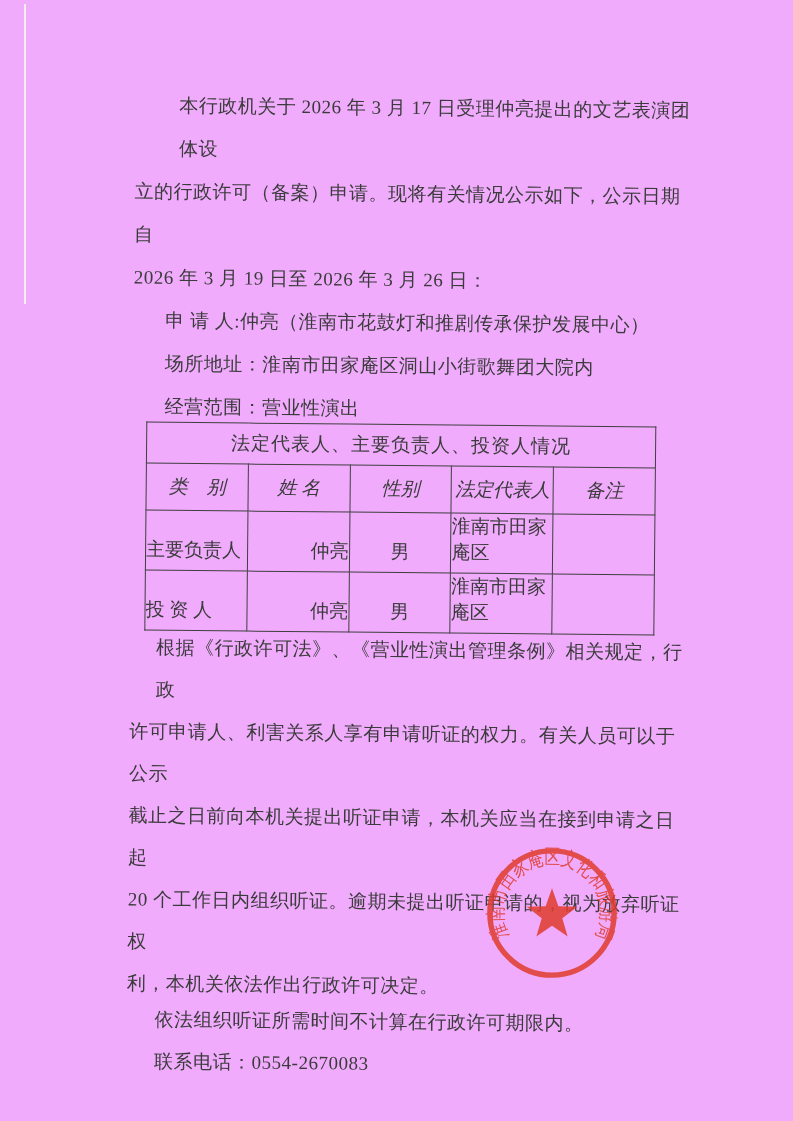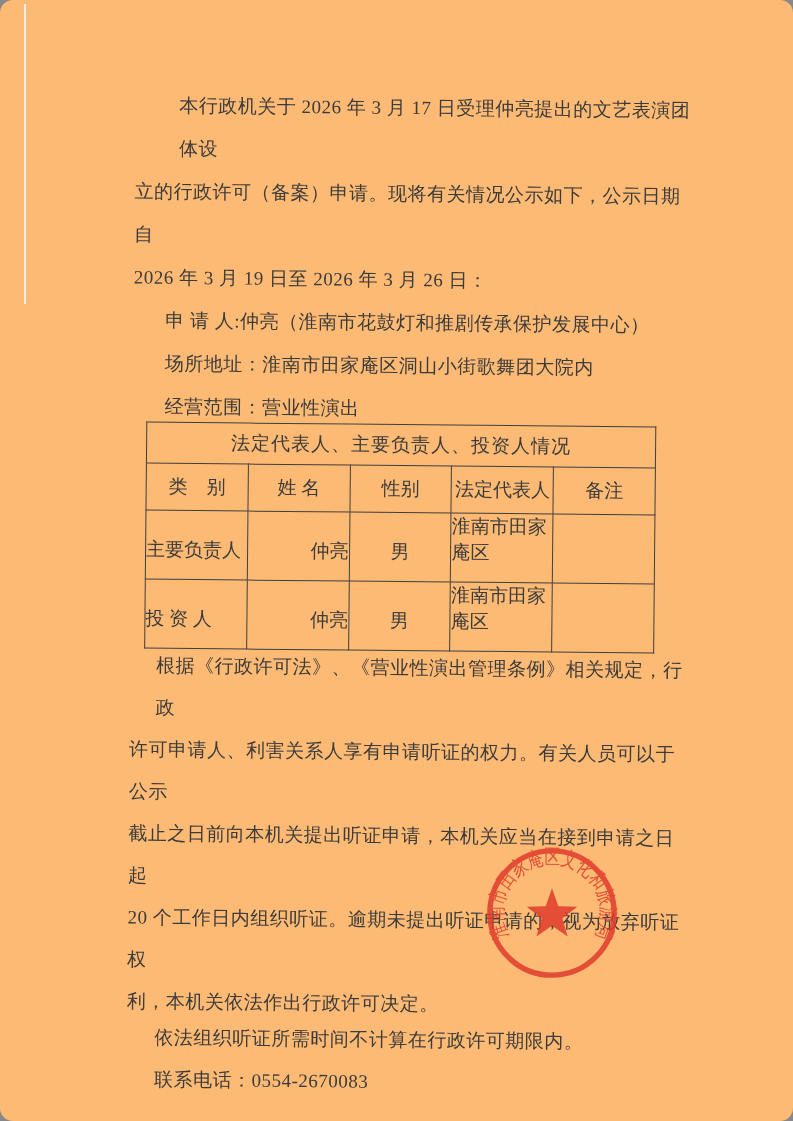--- a/index.html
+++ b/index.html
@@ -1,24 +1,23 @@
 <!DOCTYPE html>
 <html><head>
 <meta charset="utf-8">
 <style>
   html, body { margin: 0; padding: 0; background: #888; }
   .page {
     position: relative;
     width: 793px;
     height: 1121px;
-    background: #fdba74;
+    background: #f0abfc;
     overflow: hidden;
     font-family: "Liberation Serif", "DejaVu Serif", serif;
     color: #3b3b3b;
-    border-radius: 13px;
   }
   .scan-line {
     position: absolute;
     left: 24px; top: 4px;
     width: 2px; height: 300px;
     background: #f0eeeb;
   }
   .sheet {
     position: absolute;
     left: 0; top: 0;
@@ -47,22 +46,22 @@
     table-layout: fixed;
   }
   table.persons td {
     border: 1.6px solid #3f3f3f;
     font-size: 19px;
     padding: 0;
     white-space: pre-wrap;
     overflow: hidden;
   }
   td.t-title { height: 40px; text-align: center; vertical-align: middle; letter-spacing: 1px; }
-  tr.t-head td { height: 46px; text-align: center; vertical-align: middle; }
-  tr.t-row td { height: 45px; vertical-align: bottom; padding-bottom: 16px; }
+  tr.t-head td { height: 46px; text-align: center; vertical-align: middle; font-style: italic; }
+  tr.t-row td { height: 45px; vertical-align: bottom; padding-bottom: 7px; }
   td.c-cat { text-align: left; padding-left: 6px; }
   td.c-name { text-align: right; padding-left: 8px; }
   td.c-sex { text-align: center; }
   td.c-res { text-align: left; padding-left: 10px; }
   .hear-block { margin-top: -4px; }
   .note-line { margin-top: -6px; }
   .stamp {
     position: absolute;
     left: 481px; top: 842px;
     width: 142px; height: 142px;

